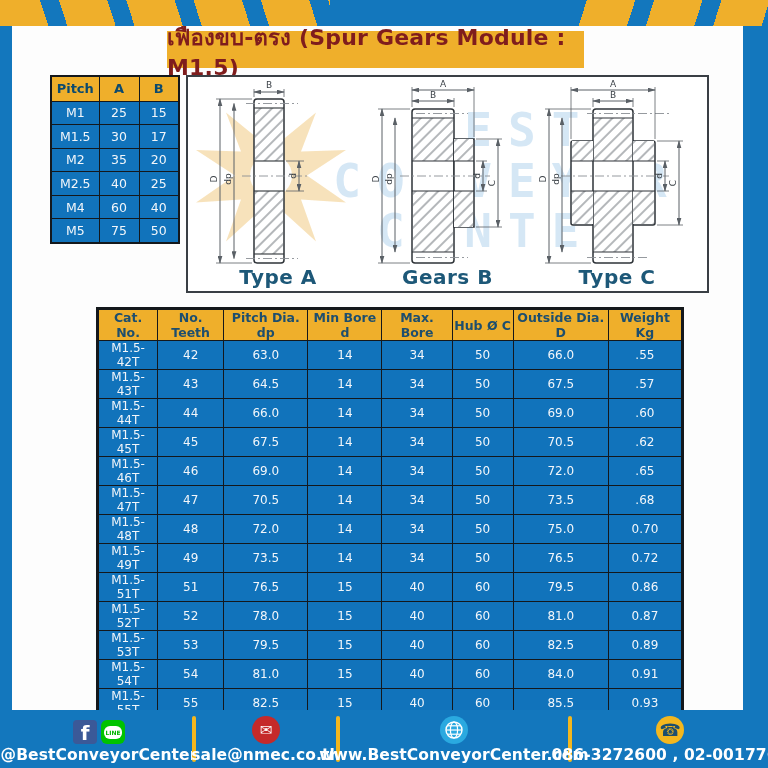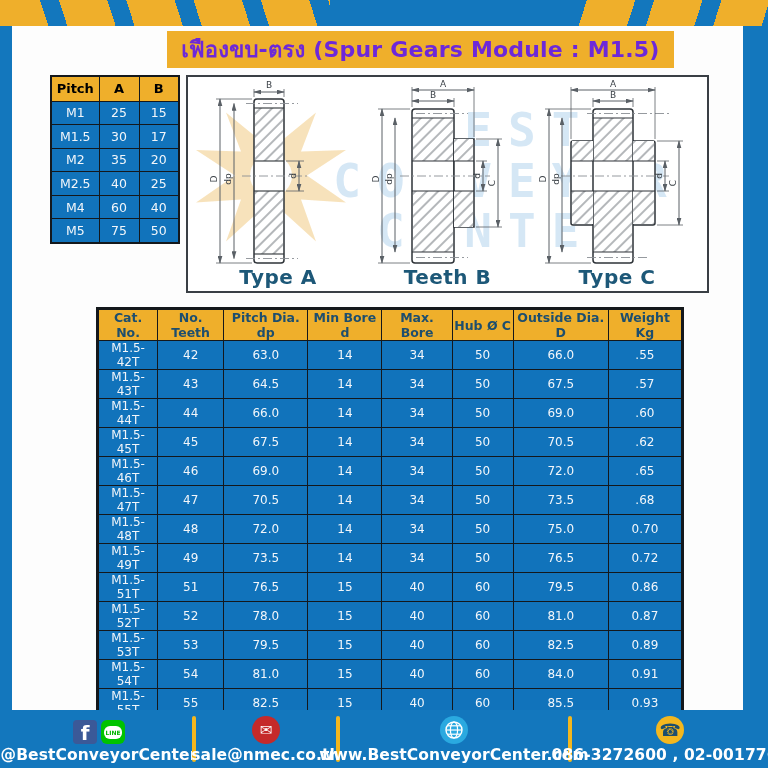--- a/index.html
+++ b/index.html
@@ -12,29 +12,29 @@
   .top-band { position:absolute; left:0; top:0; width:768px; height:26px; background:#1377bd; overflow:hidden; }
   .stripes { position:absolute; top:0; height:26px; }
   .stripes.left  { left:0; width:330px;
     background:repeating-linear-gradient(72deg,#efaf2b 0 46px, rgba(0,0,0,0) 46px 64px); }
   .stripes.right { right:0; width:200px;
     background:repeating-linear-gradient(108deg, rgba(0,0,0,0) 0 18px, #efaf2b 18px 64px); }
 
   
   .content { position:absolute; left:12px; top:26px; width:731px; height:684px; background:#fdfdfd; }
 
-  .title-banner { position:absolute; left:155px; top:5px; width:507px; height:37px;
-    background:#efaf2b; color:#6d28d9; font-size:22px; font-weight:bold;
+  .title-banner { position:absolute; left:155px; top:5px; width:417px; height:37px;
+    background:#efaf2b; color:#7f1d1d; font-size:22px; font-weight:bold;
     display:flex; align-items:center; justify-content:center; letter-spacing:0.2px; }
 
   
   table { border-collapse:collapse; }
   .pitch-table { position:absolute; left:38px; top:49px; width:128px; table-layout:fixed;
     border:2.5px solid #14181c; }
-  .pitch-table th { background:#efaf2b; color:#000000; font-size:13px; font-weight:bold;
+  .pitch-table th { background:#efaf2b; color:#0c4a6e; font-size:13px; font-weight:bold;
     border:1.6px solid #14181c; height:25px;margin-top:16px; }
   .pitch-table td { background:#1173bb; color:#f2f6fa; font-size:12.5px; text-align:center;
     border:1.6px solid #14181c; height:23.6px; }
   .pitch-table col.c1 { width:48px; } .pitch-table col.c2 { width:40px; } .pitch-table col.c3 { width:40px; }
 
   
   .panel { position:absolute; left:174px; top:49px; width:523px; height:218px;
     background:#fff; border:2px solid #3a3f45; display:flex; justify-content:space-between;
     padding:2px 6px; overflow:hidden; }
   .watermark { position:absolute; inset:0; z-index:0; pointer-events:none; }
@@ -241,21 +241,21 @@
           <text class="dtxt" x="24" y="100" text-anchor="middle" transform="rotate(-90 24 100)">dp</text>
           <line class="ext" x1="108" y1="82" x2="119" y2="82"></line>
             <line class="ext" x1="108" y1="112" x2="119" y2="112"></line>
           <line class="dim" x1="115" y1="82" x2="115" y2="112" marker-start="url(#arB)" marker-end="url(#arB)"></line>
           <text class="dtxt" x="112" y="97" text-anchor="middle" transform="rotate(-90 112 97)">d</text>
           <line class="ext" x1="108" y1="60" x2="134" y2="60"></line>
             <line class="ext" x1="108" y1="148" x2="134" y2="148"></line>
           <line class="dim" x1="130" y1="60" x2="130" y2="148" marker-start="url(#arB)" marker-end="url(#arB)"></line>
           <text class="dtxt" x="127" y="104" text-anchor="middle" transform="rotate(-90 127 104)">C</text>
         </svg>
-        <div class="caption">Teeth B</div>
+        <div class="caption">Gears B</div>
       </div>
 
       <div class="diagram">
         <svg width="160" height="190" viewBox="0 0 160 190">
           <defs>
             <pattern id="hC" patternUnits="userSpaceOnUse" width="8" height="8" patternTransform="rotate(45)">
               <rect width="8" height="8" fill="#fff"></rect>
                 <line x1="1" y1="0" x2="1" y2="8" stroke="#6a7076" stroke-width="1"></line>
             </pattern>
             <marker id="arC" viewBox="0 0 10 6" refX="9" refY="3" markerWidth="8" markerHeight="5" orient="auto-start-reverse">

